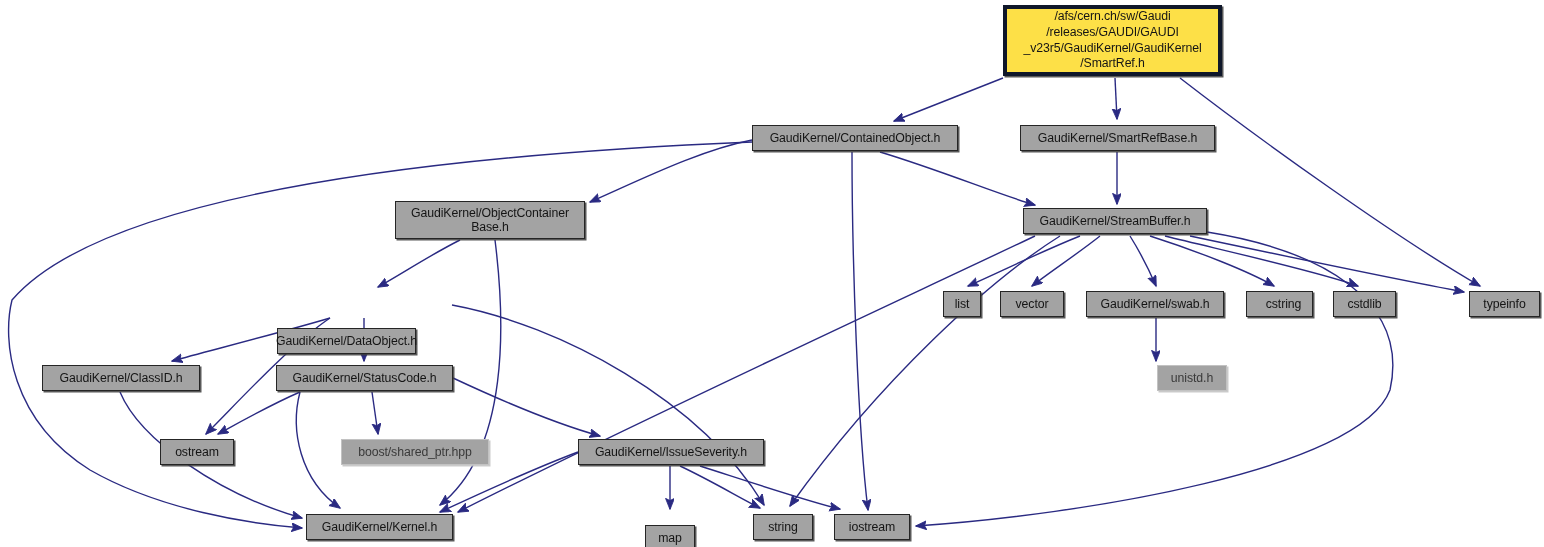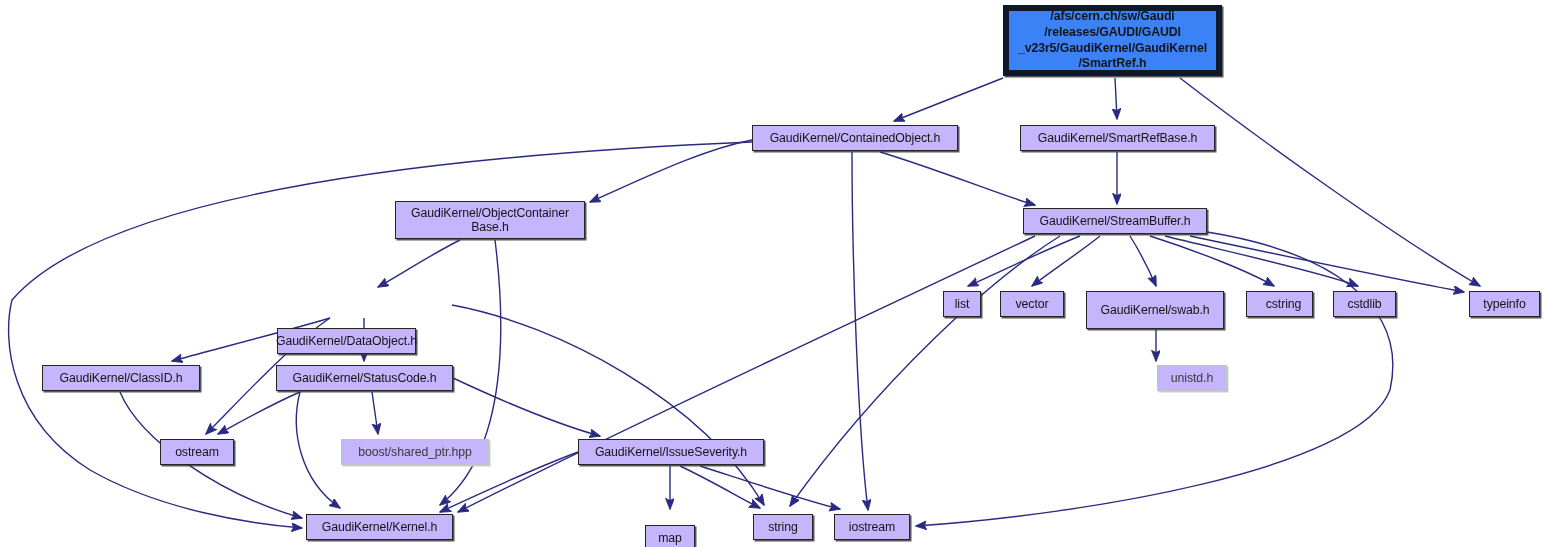--- a/index.html
+++ b/index.html
@@ -1,25 +1,25 @@
 <!DOCTYPE html>
 <html><head>
 <meta charset="utf-8">
 <style>
   html,body{margin:0;padding:0;background:#ffffff;}
   body{font-family:"Liberation Sans","DejaVu Sans",sans-serif;}
   #canvas{position:relative;width:1544px;height:547px;background:#ffffff;overflow:hidden;}
   svg.graph{position:absolute;left:0;top:0;width:1544px;height:547px;}
   .edge-path{fill:none;stroke:#2a2a82;stroke-width:1.4;}
   .arrow-head{fill:#2a2a82;stroke:#2a2a82;stroke-width:0.6;}
-  .node-box{position:absolute;box-sizing:border-box;background:#c4b5fd;border:1px solid #252525;
+  .node-box{position:absolute;box-sizing:border-box;background:#a3a3a3;border:1px solid #252525;
             display:flex;align-items:center;justify-content:center;text-align:center;
             font-size:12.3px;color:#151515;line-height:1.18;letter-spacing:-0.1px;
             box-shadow:1.5px 1.5px 0 0 rgba(60,60,60,0.85);}
-  .node-box.root{background:#3b82f6;border:6px solid #0f172a;font-size:12.3px;line-height:1.3;font-weight:bold;}
+  .node-box.root{background:#fde047;border:4px solid #0f172a;font-size:12.3px;line-height:1.3;}
   .node-box.faded{border:1px solid #c2c2c2;color:#3a3a3a;box-shadow:1.5px 1.5px 0 0 rgba(196,196,196,0.9);margin-left:36px;}
   .node-label{display:block;padding:0 5px;white-space:pre-line;}
 </style>
 </head>
 <body>
 
 <div id="canvas">
 
   <svg class="graph" viewBox="0 0 1544 547">
     <defs>
@@ -86,21 +86,21 @@
       </div>
       <div class="node-box" style="left: 277px; top: 291px; width: 139px; height: 26px; margin-top: 37px;">
         <span class="node-label">GaudiKernel/DataObject.h</span>
       </div>
       <div class="node-box" style="left: 943px; top: 291px; width: 38px; height: 26px;">
         <span class="node-label">list</span>
       </div>
       <div class="node-box" style="left: 1000px; top: 291px; width: 64px; height: 26px;">
         <span class="node-label">vector</span>
       </div>
-      <div class="node-box" style="left: 1086px; top: 291px; width: 138px; height: 38px;">
+      <div class="node-box" style="left: 1086px; top: 291px; width: 138px; height: 26px;">
         <span class="node-label">GaudiKernel/swab.h</span>
       </div>
       <div class="node-box" style="left: 1246px; top: 291px; width: 67px; height: 26px; padding-left: 8px;">
         <span class="node-label">cstring</span>
       </div>
       <div class="node-box" style="left: 1333px; top: 291px; width: 63px; height: 26px;">
         <span class="node-label">cstdlib</span>
       </div>
       <div class="node-box" style="left: 1469px; top: 291px; width: 71px; height: 26px;">
         <span class="node-label">typeinfo</span>

